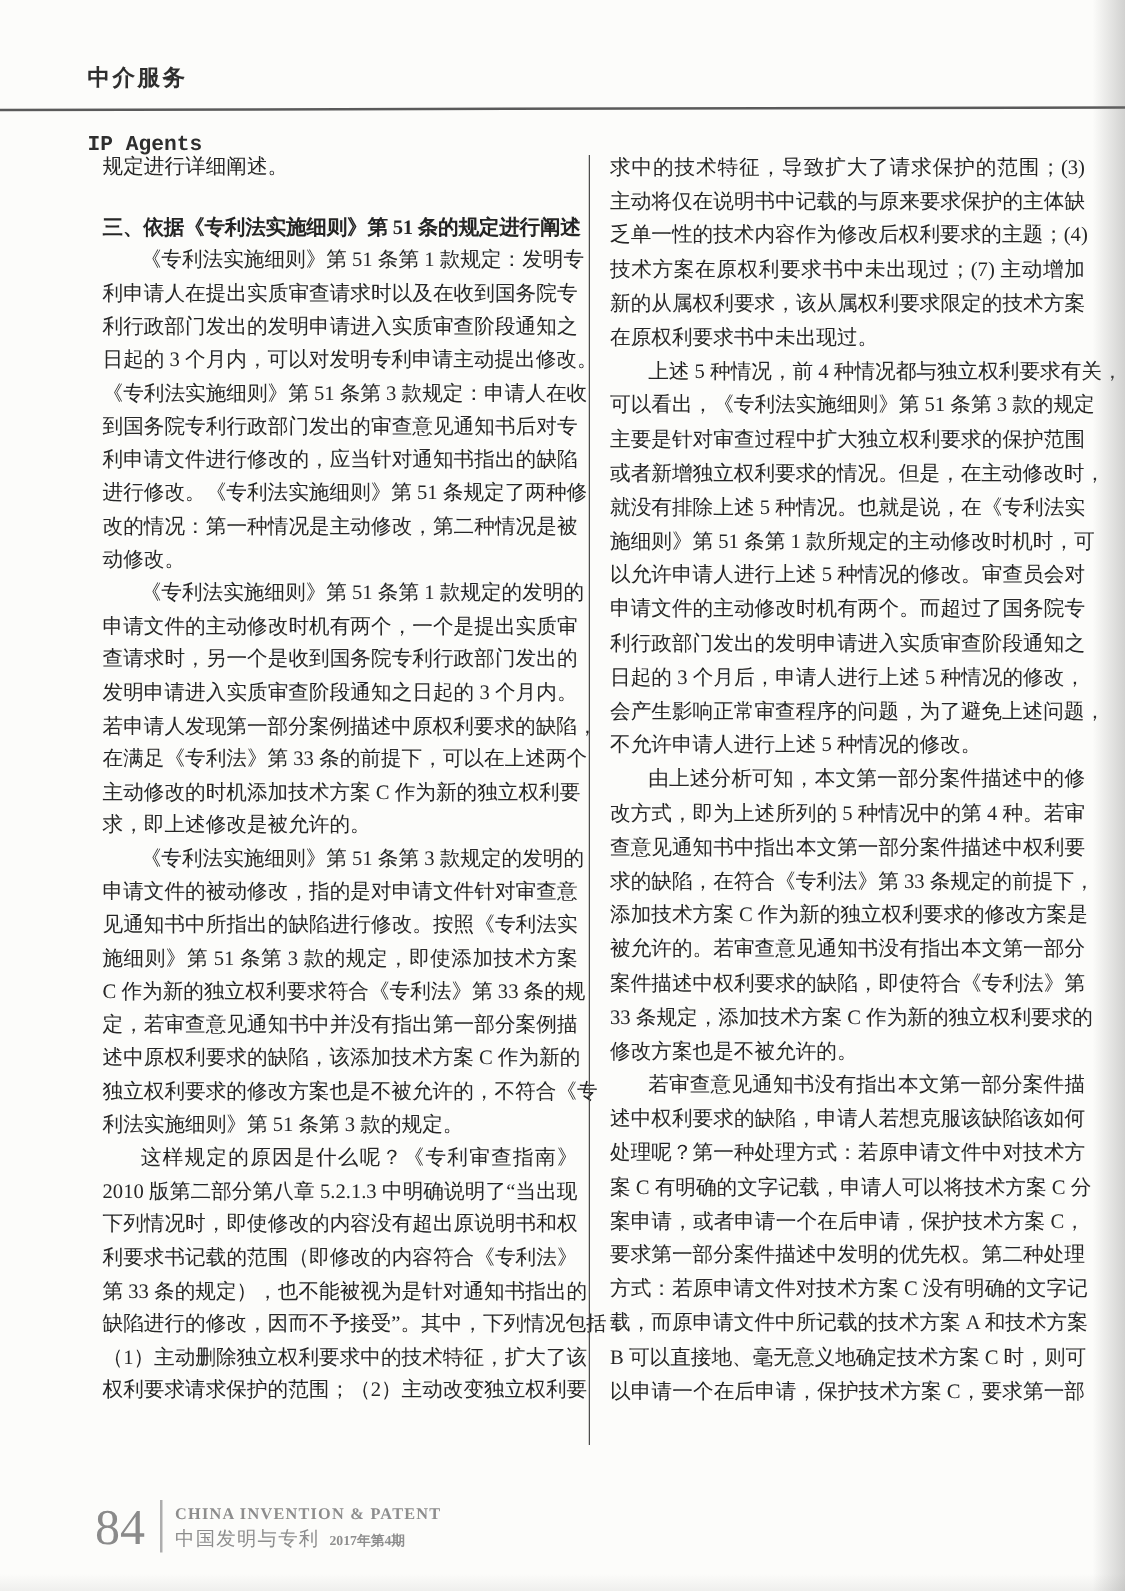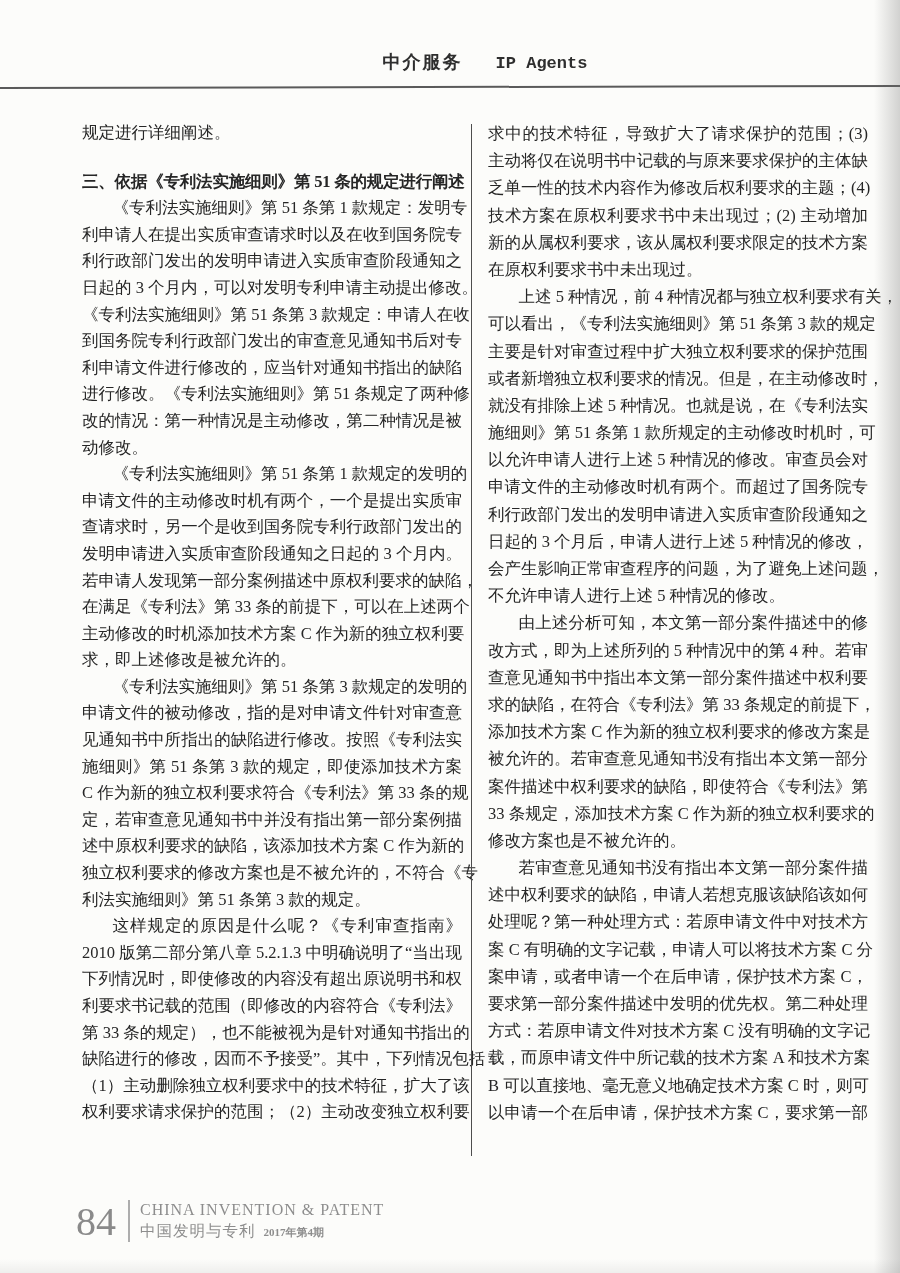--- a/index.html
+++ b/index.html
@@ -24,21 +24,21 @@
   .page::before {
     content: ""; position: absolute; left: 0; right: 0; bottom: 0; height: 14px;
     background: linear-gradient(to bottom, rgba(120,120,120,0) 0%, rgba(120,120,120,0.10) 100%);
     pointer-events: none;
   }
 
   .header {
     position: absolute; top: 50px; left: 0; width: 900px;
     display: flex; justify-content: center; align-items: baseline; gap: 33px;
     padding-left: 70px; box-sizing: border-box;
-    font-weight: 700; color: #2e2e2e;
+    font-weight: 700; color: #2e2e2e; flex-direction: column;
   }
   .header .cn { font-size: 18px; letter-spacing: 2px; }
   .header .en { font-size: 17px; font-family: Liberation Mono, monospace; }
   .header-rule {
     position: absolute; top: 86px; left: 0; width: 900px; height: 2px;
     background: #5a5a5a; transform: rotate(-0.12deg);
   }
 
   .columns { position: absolute; top: 120px; left: 0; width: 900px; }
   .col {
@@ -71,21 +71,21 @@
   }
   .footer .pagenum {
     font-size: 40px; line-height: 1; color: #8a8a8a;
     font-family: "Liberation Serif", serif;
   }
   .footer .bar {
     width: 2px; height: 42px; background: #adadad; margin: 0 10px 0 12px;
   }
   .footer .journal { display: flex; flex-direction: column; justify-content: center; }
   .footer .journal-en {
-    font-size: 16px; letter-spacing: 1px; color: #8d8d8d; font-weight: 400;
+    font-size: 13px; letter-spacing: 1px; color: #8d8d8d; font-weight: 700;
   }
   .footer .journal-cn-row { display: flex; align-items: baseline; gap: 8px; margin-top: 2px; }
   .footer .journal-cn { font-size: 15.5px; color: #8d8d8d; letter-spacing: 1px; }
   .footer .issue { font-size: 11px; font-weight: 700; color: #8d8d8d; }
 </style>
 </head>
 <body>
 
 <div class="page">
 
@@ -134,21 +134,21 @@
         <div class="line">第 33 条的规定），也不能被视为是针对通知书指出的</div>
         <div class="line">缺陷进行的修改，因而不予接受”。其中，下列情况包括：</div>
         <div class="line">（1）主动删除独立权利要求中的技术特征，扩大了该</div>
         <div class="line">权利要求请求保护的范围；（2）主动改变独立权利要</div>
       </div>
     <div class="divider"></div>
     <div class="col col-right">
         <div class="line">求中的技术特征，导致扩大了请求保护的范围；(3)</div>
         <div class="line">主动将仅在说明书中记载的与原来要求保护的主体缺</div>
         <div class="line">乏单一性的技术内容作为修改后权利要求的主题；(4)</div>
-        <div class="line">技术方案在原权利要求书中未出现过；(2) 主动增加</div>
+        <div class="line">技术方案在原权利要求书中未出现过；(7) 主动增加</div>
         <div class="line">新的从属权利要求，该从属权利要求限定的技术方案</div>
         <div class="line end">在原权利要求书中未出现过。</div>
         <div class="line indent">上述 5 种情况，前 4 种情况都与独立权利要求有关，</div>
         <div class="line">可以看出，《专利法实施细则》第 51 条第 3 款的规定</div>
         <div class="line">主要是针对审查过程中扩大独立权利要求的保护范围</div>
         <div class="line">或者新增独立权利要求的情况。但是，在主动修改时，</div>
         <div class="line">就没有排除上述 5 种情况。也就是说，在《专利法实</div>
         <div class="line">施细则》第 51 条第 1 款所规定的主动修改时机时，可</div>
         <div class="line">以允许申请人进行上述 5 种情况的修改。审查员会对</div>
         <div class="line">申请文件的主动修改时机有两个。而超过了国务院专</div>

